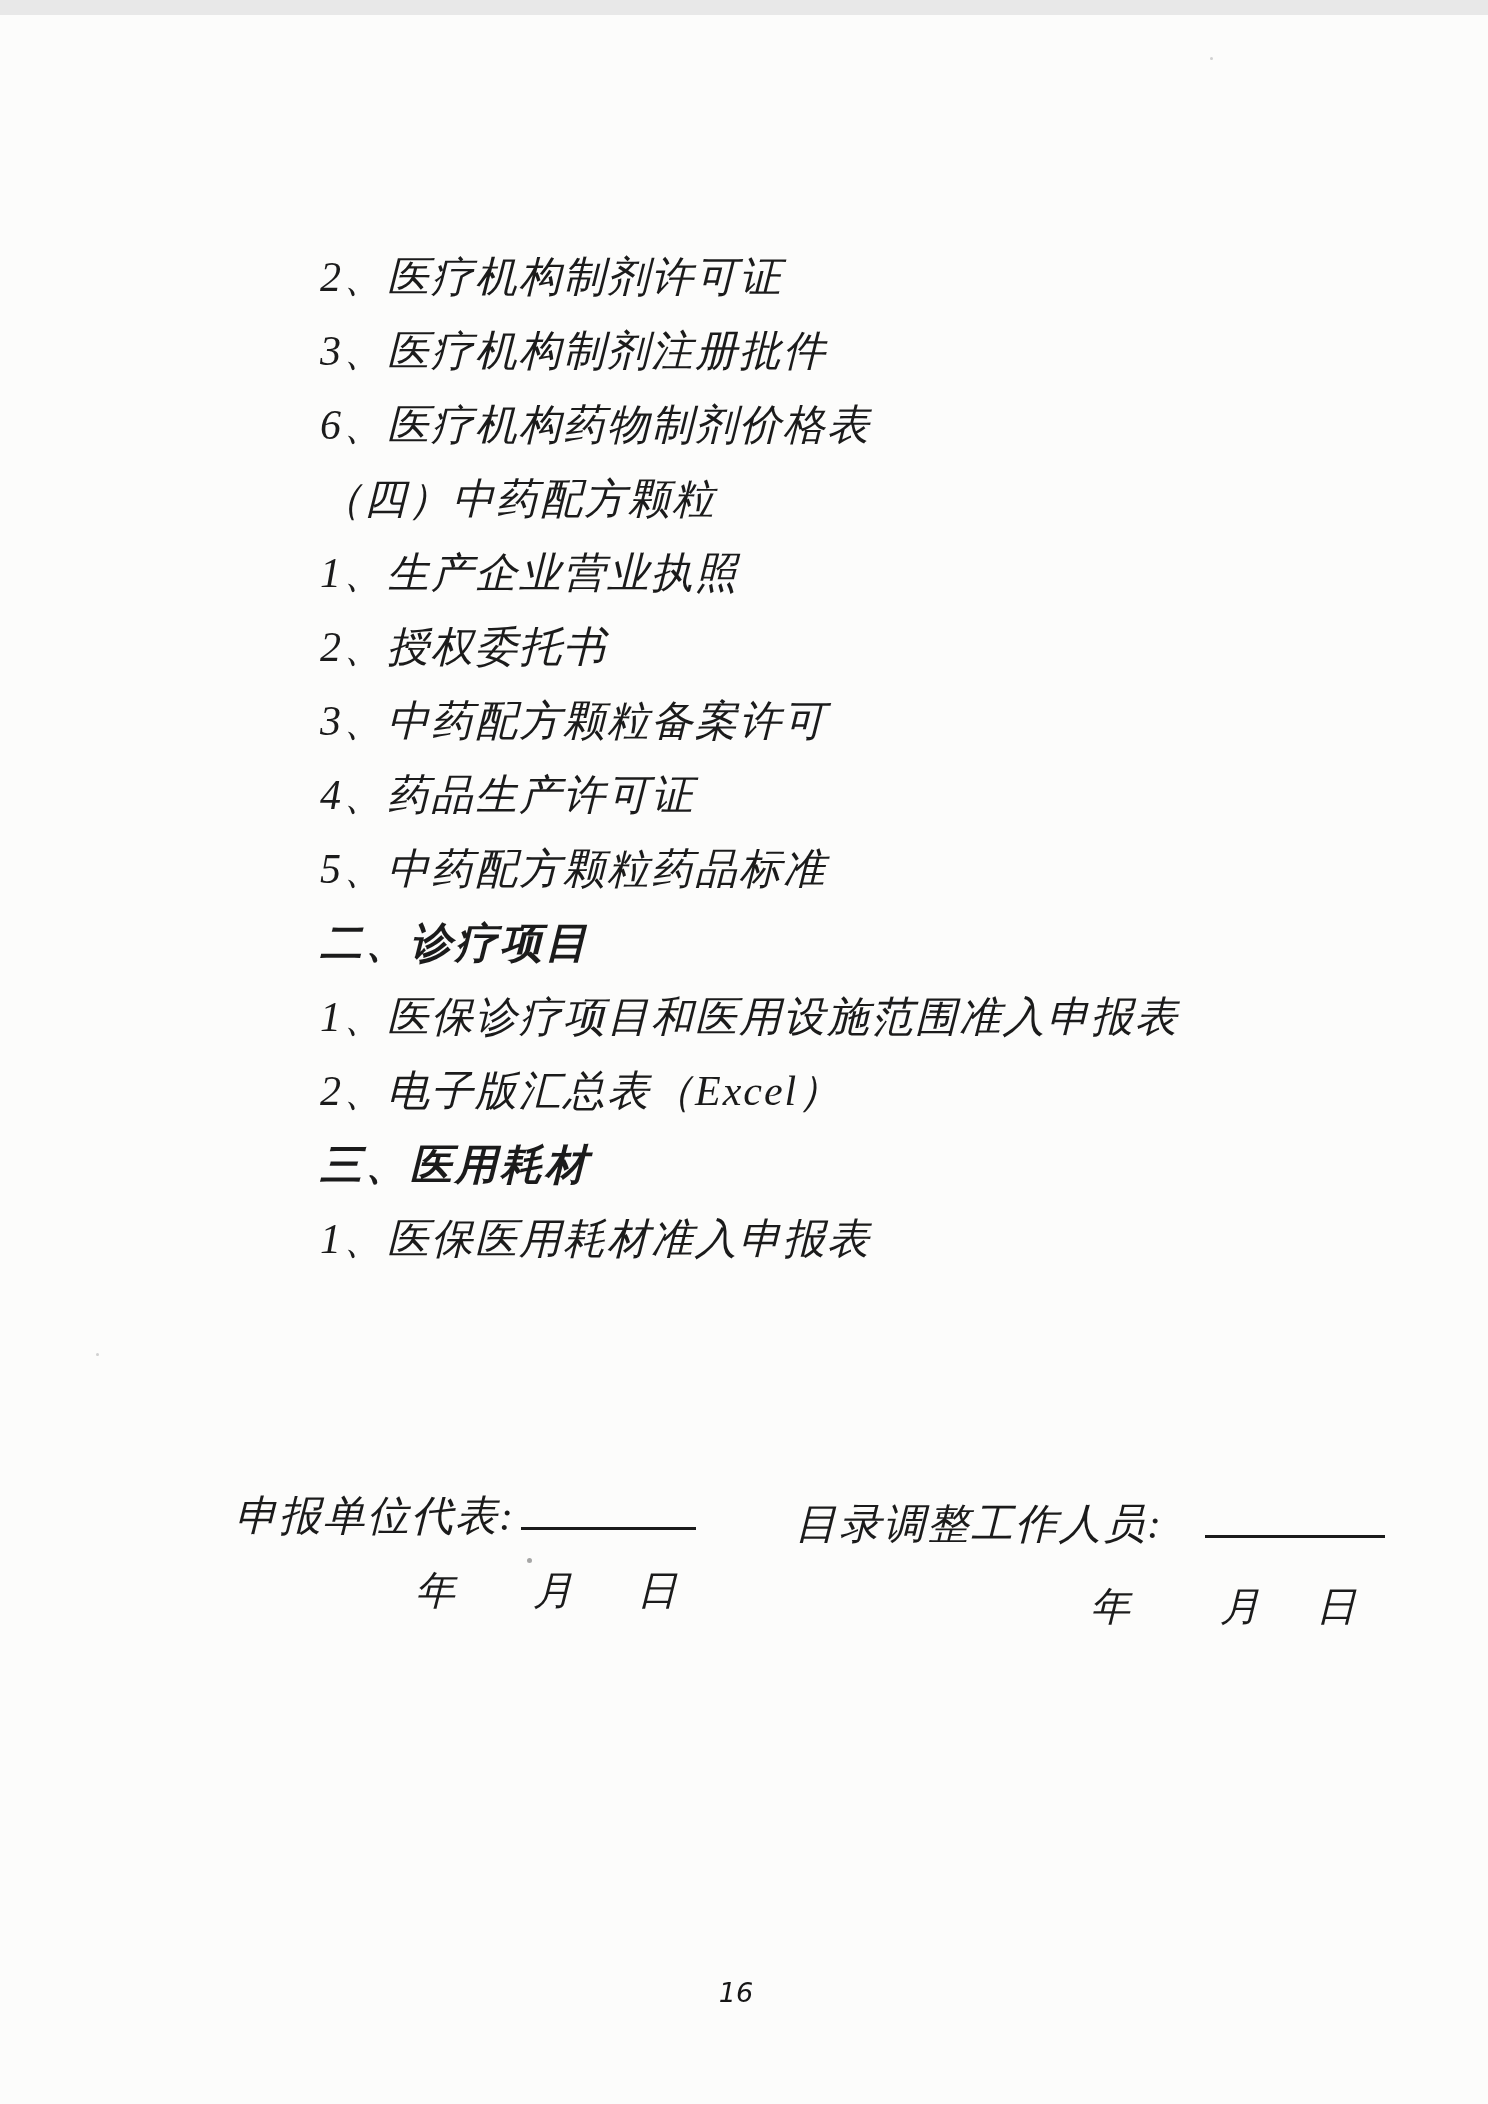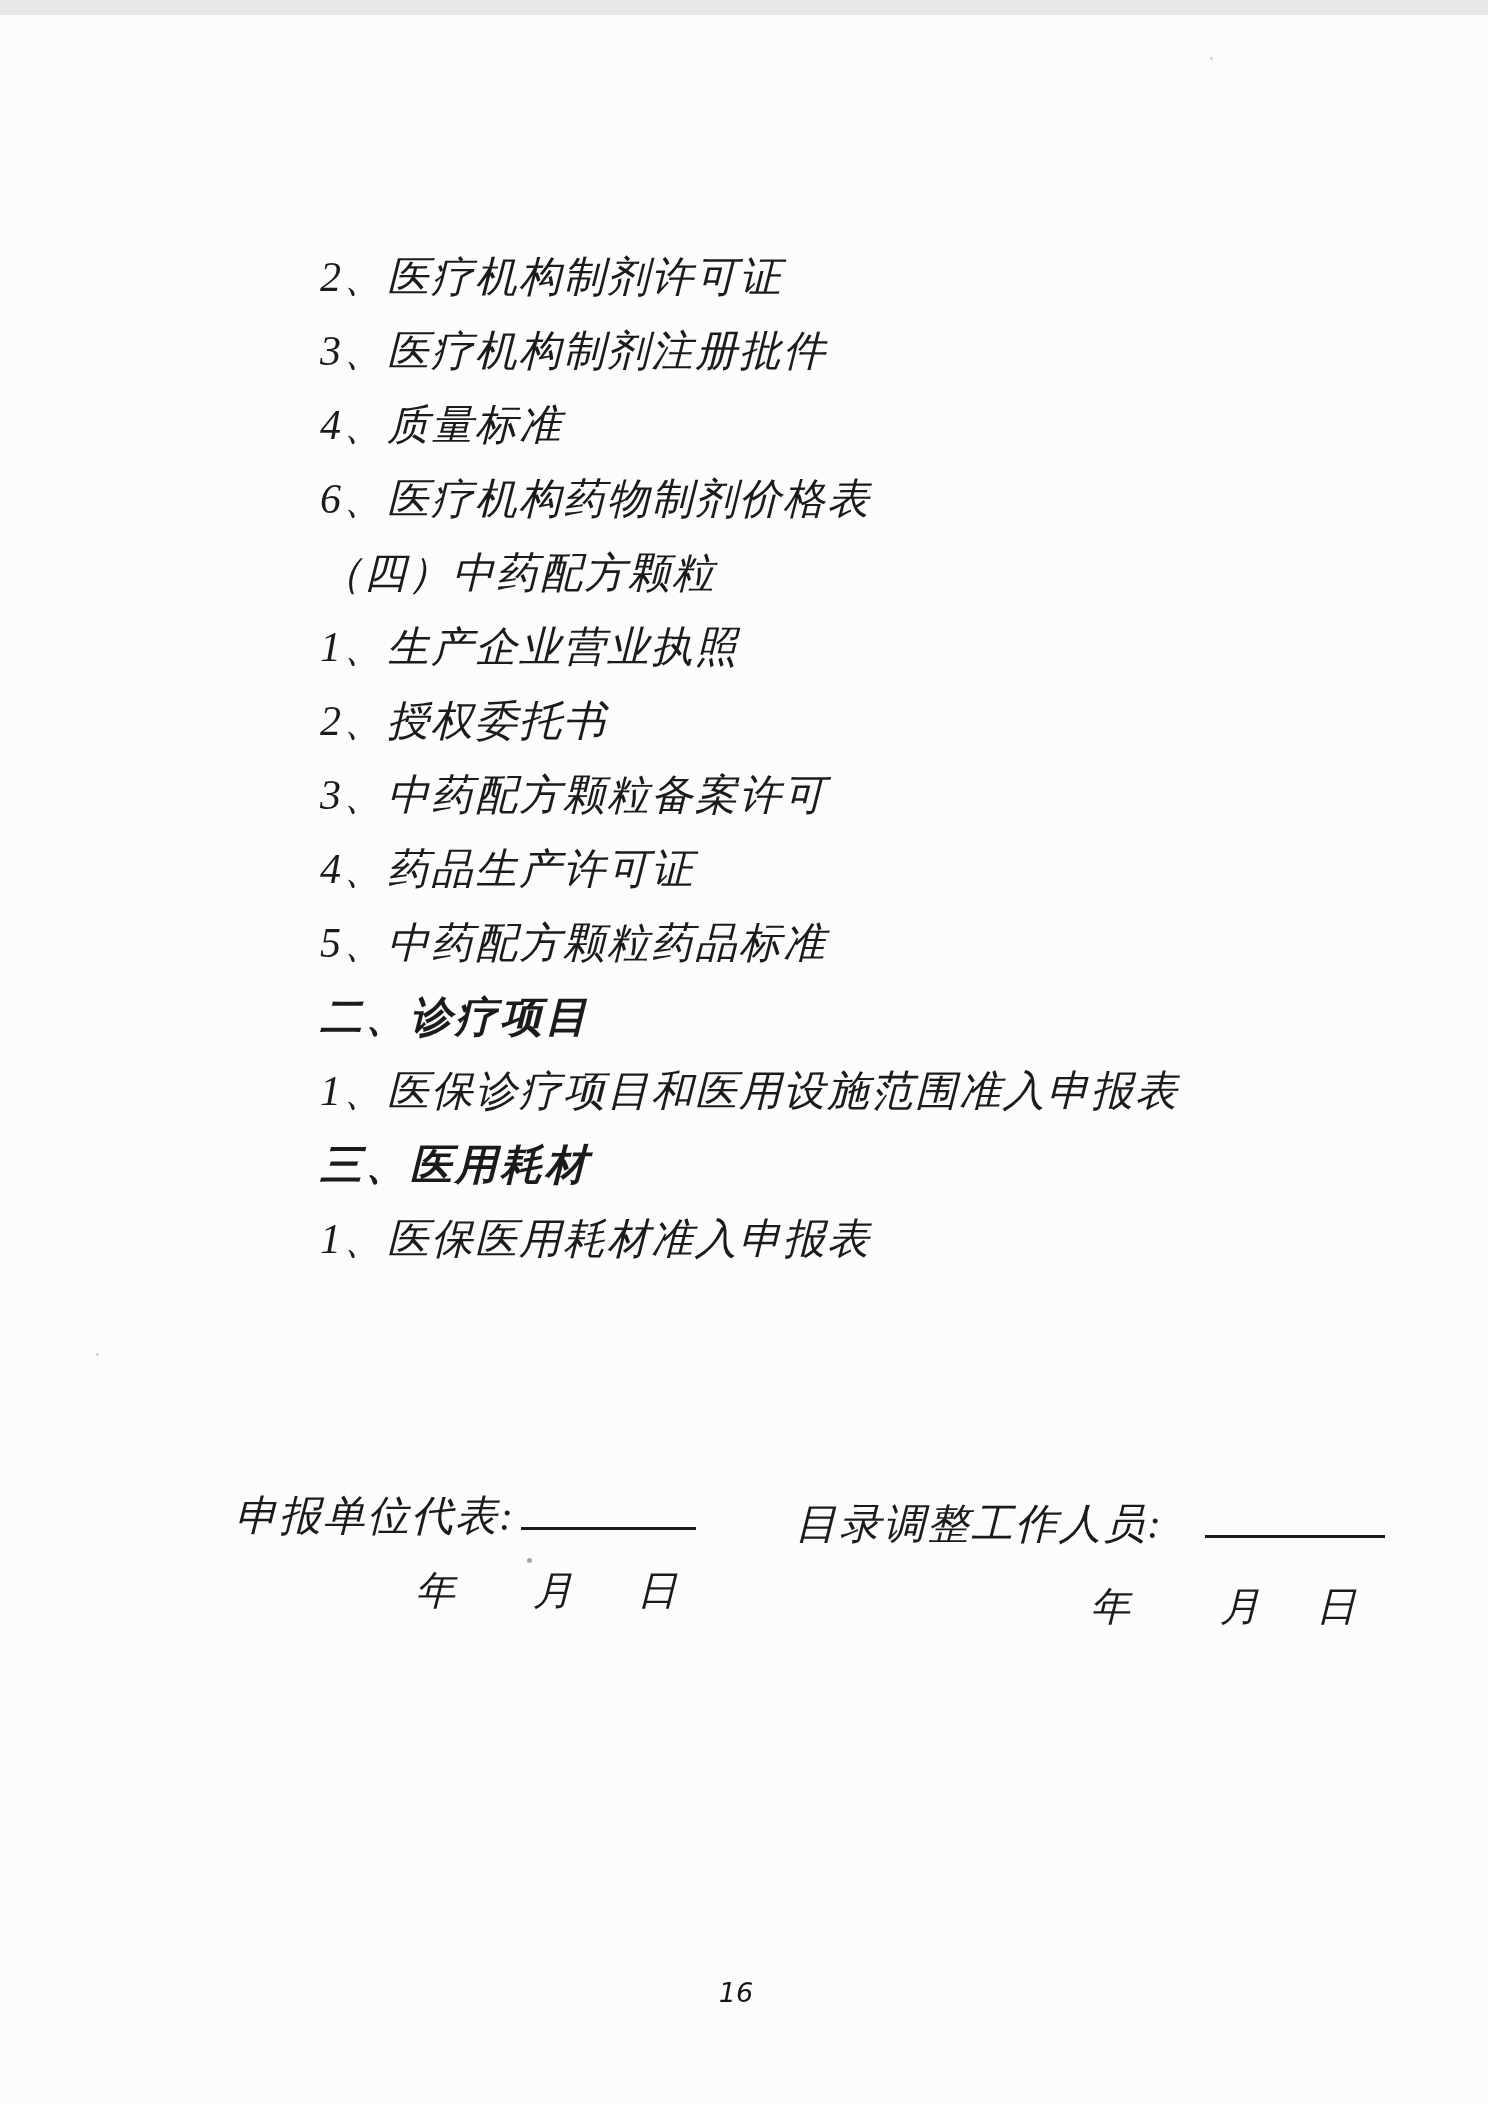--- a/index.html
+++ b/index.html
@@ -85,30 +85,30 @@
   .speck-3 { left: 96px;   top: 1338px; width: 3px; height: 3px; opacity: .5; }
 </style>
 </head>
 <body>
 
 <div class="page">
 
   <div class="content">
     <div class="line">2、医疗机构制剂许可证</div>
     <div class="line">3、医疗机构制剂注册批件</div>
-    <div class="line">4、质量标准</div>
     <div class="line">6、医疗机构药物制剂价格表</div>
     <div class="line">（四）中药配方颗粒</div>
     <div class="line">1、生产企业营业执照</div>
     <div class="line">2、授权委托书</div>
     <div class="line">3、中药配方颗粒备案许可</div>
     <div class="line">4、药品生产许可证</div>
     <div class="line">5、中药配方颗粒药品标准</div>
     <div class="line bold">二、诊疗项目</div>
     <div class="line">1、医保诊疗项目和医用设施范围准入申报表</div>
+    <div class="line">2、电子版汇总表（Excel）</div>
     <div class="line bold">三、医用耗材</div>
     <div class="line">1、医保医用耗材准入申报表</div>
   </div>
 
   <div class="sig-row sig-right">
     <span>目录调整工作人员:</span><span class="blank-field blank-right"></span>
   </div>
 
   <div class="sig-row sig-left">
     <span>申报单位代表:</span><span class="blank-field blank-left"></span>

